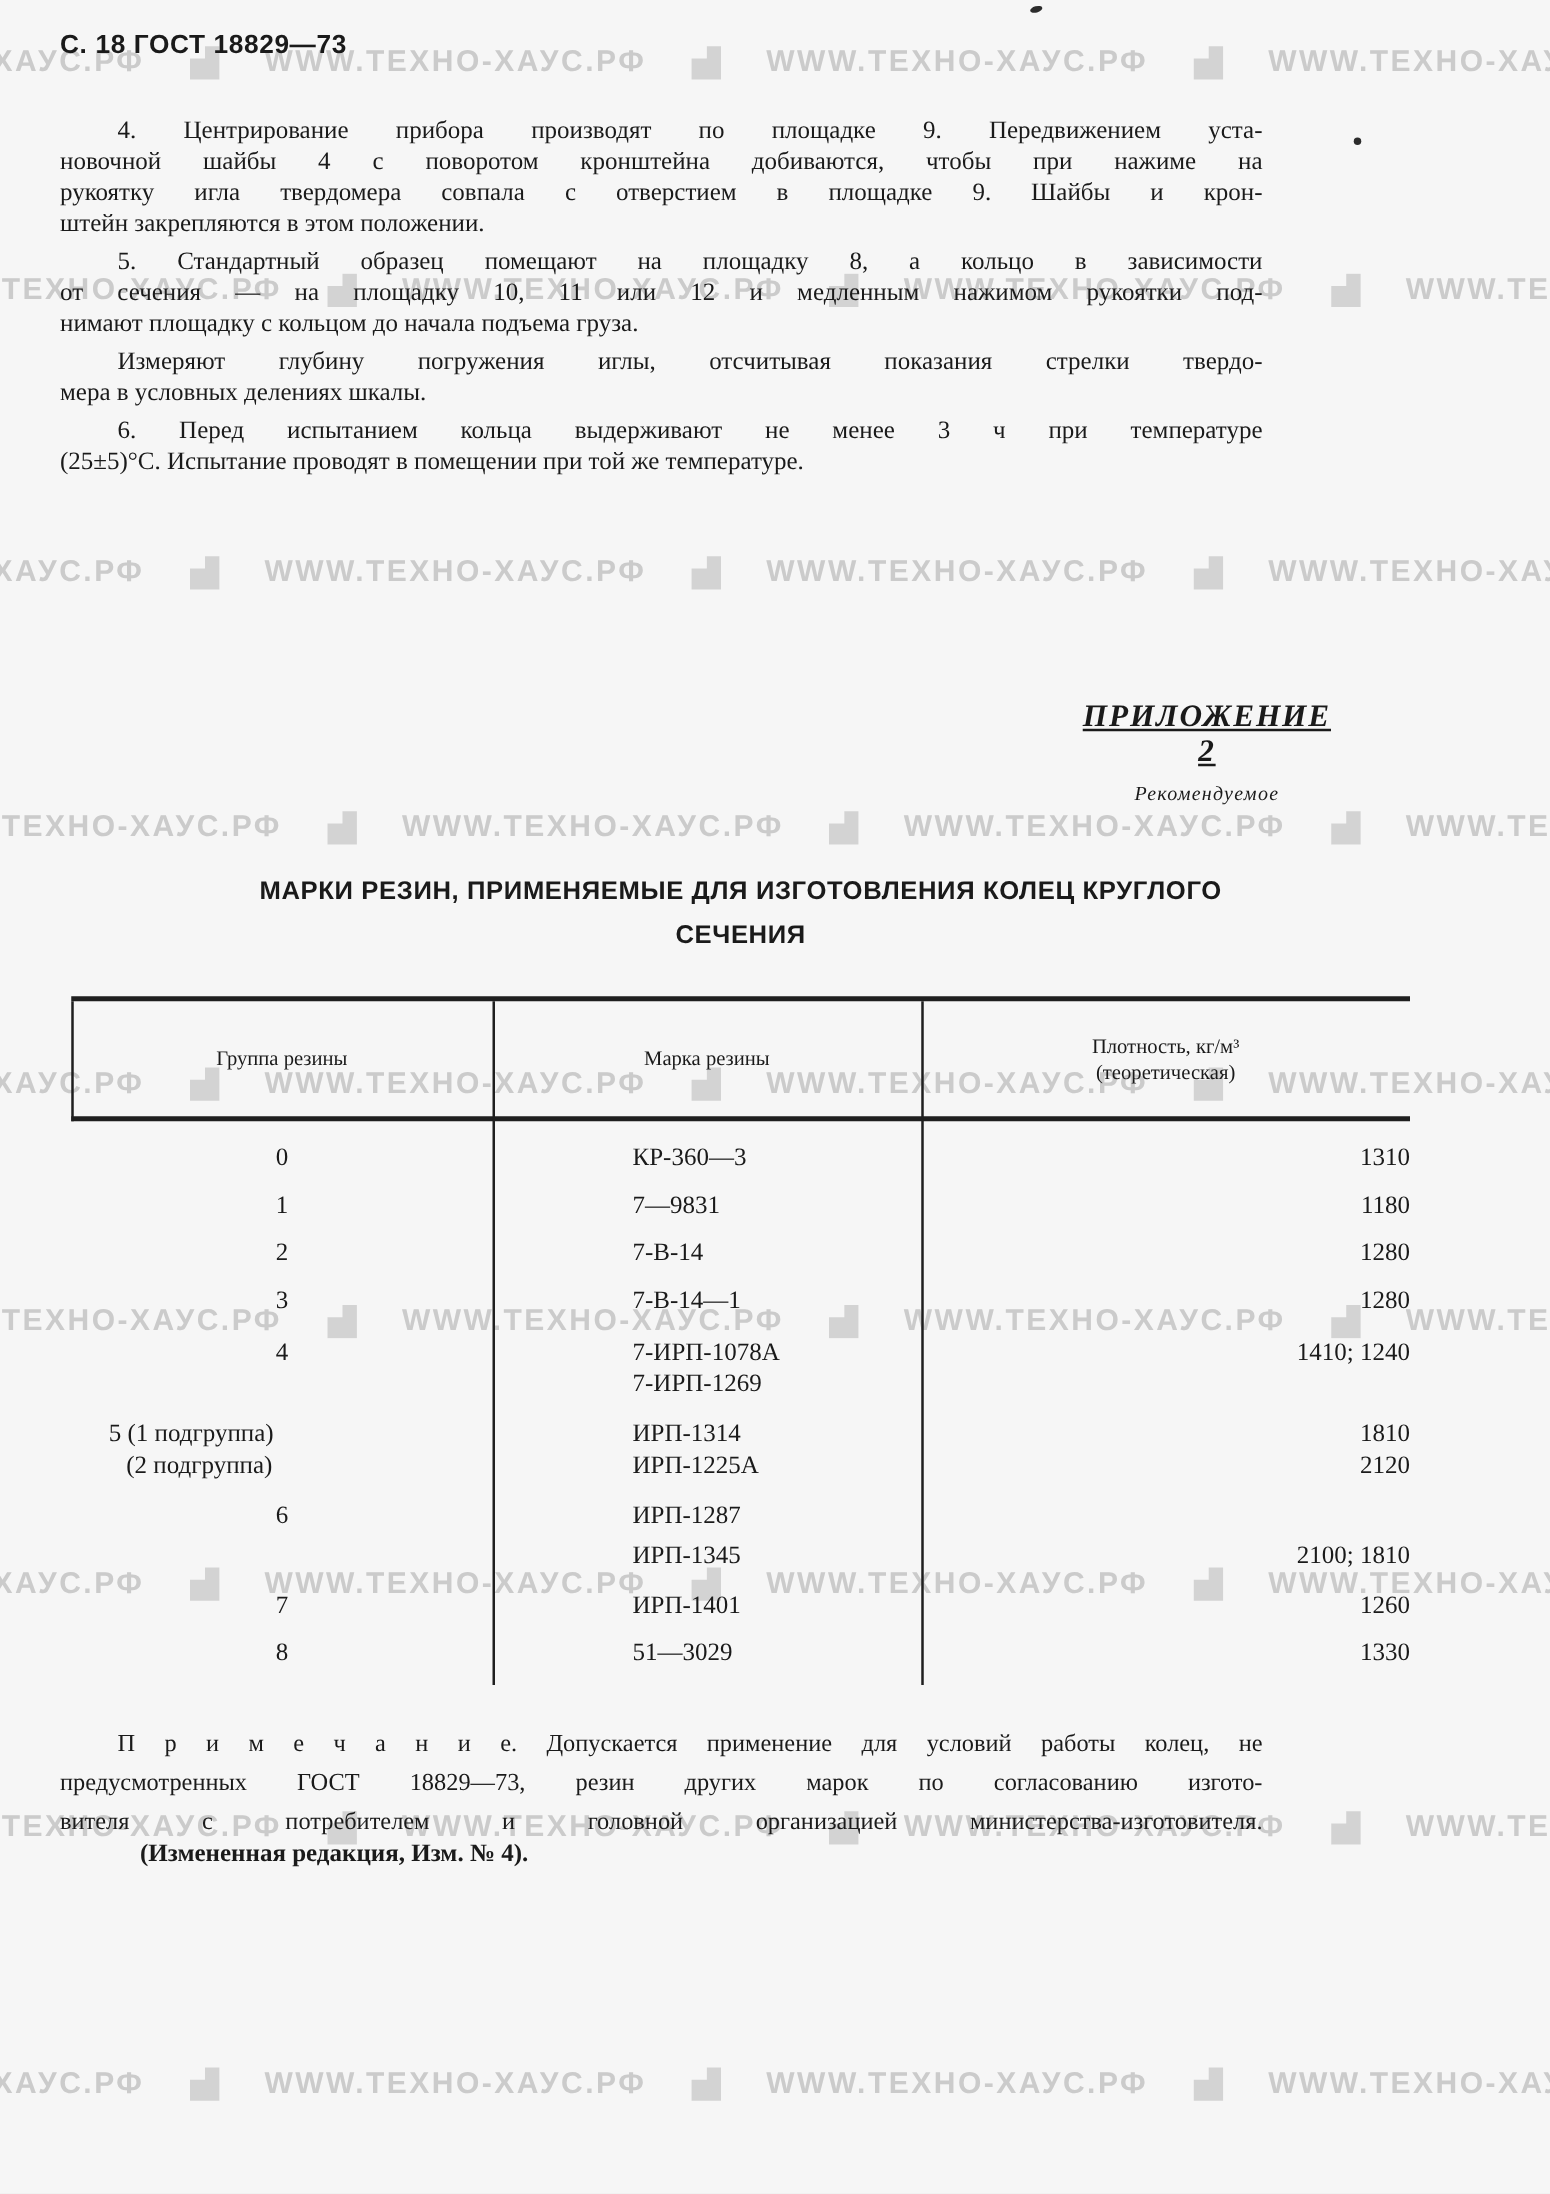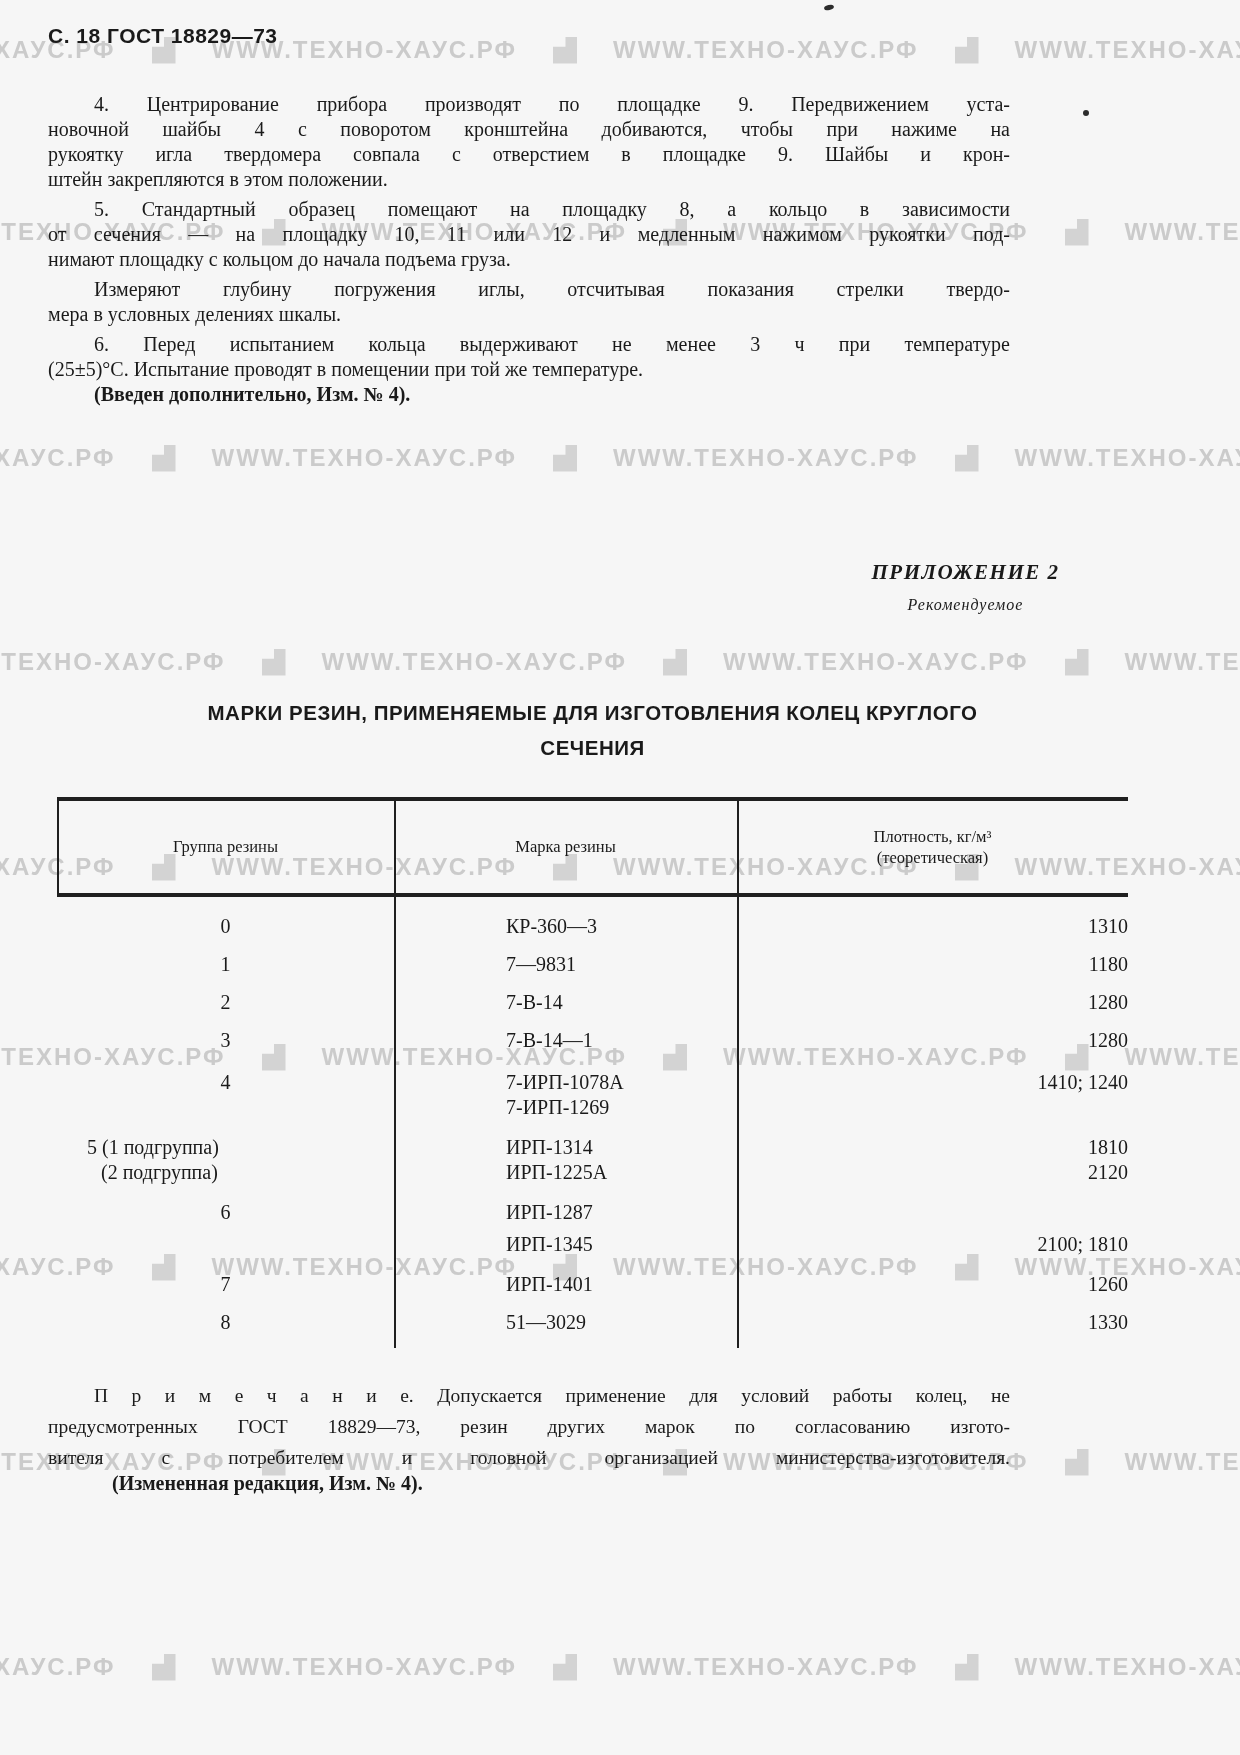--- a/index.html
+++ b/index.html
@@ -17,21 +17,21 @@
   
   .content{position:absolute;inset:0;z-index:2;}
   .pgheader{position:absolute;left:48px;top:24px;font-family:"Liberation Sans",sans-serif;
             font-weight:bold;font-size:21px;letter-spacing:.5px;}
   .textblock{position:absolute;left:48px;top:92px;width:962px;font-size:20px;line-height:25px;}
   .para{margin:0 0 5px 0;}
   .jline{text-align:justify;text-align-last:justify;}
   .iline{text-indent:46px;}
   .bold{font-weight:bold;}
   .appendix{position:absolute;left:858px;top:560px;width:215px;text-align:center;}
-  .appendix-title{font-size:21px;font-weight:bold;font-style:italic;letter-spacing:1.5px;}
+  .appendix-title{font-size:25px;font-weight:bold;font-style:italic;letter-spacing:1.5px;text-decoration:underline;}
   .appendix-sub{font-size:16px;font-style:italic;margin-top:11px;letter-spacing:1px;}
   .tbl-title{position:absolute;left:57px;top:695px;width:1071px;text-align:center;
              font-family:"Liberation Sans",sans-serif;font-weight:bold;font-size:20.5px;
              line-height:35px;letter-spacing:.5px;}
   
   .gtable{position:absolute;left:57px;top:797px;width:1071px;height:551px;
           border-top:4px solid #1f1f1f;box-sizing:border-box;}
   .gtable::before{content:"";position:absolute;left:0;top:0;height:96px;width:2px;background:#1f1f1f;}
   .vline{position:absolute;top:0;bottom:0;width:2px;background:#1f1f1f;}
   .v1{left:337px;}
@@ -168,21 +168,20 @@
         <div class="jline">от сечения — на площадку 10, 11 или 12 и медленным нажимом рукоятки под-</div>
         <div>нимают площадку с кольцом до начала подъема груза.</div>
       </div>
       <div class="para">
         <div class="jline iline">Измеряют глубину погружения иглы, отсчитывая показания стрелки твердо-</div>
         <div>мера в условных делениях шкалы.</div>
       </div>
       <div class="para">
         <div class="jline iline">6. Перед испытанием кольца выдерживают не менее 3 ч при температуре</div>
         <div>(25±5)°С. Испытание проводят в помещении при той же температуре.</div>
-        <div class="bold iline">(Введен дополнительно, Изм. № 4).</div>
       </div>
     </div>
 
     <div class="appendix">
       <div class="appendix-title">ПРИЛОЖЕНИЕ 2</div>
       <div class="appendix-sub">Рекомендуемое</div>
     </div>
 
     <div class="tbl-title">
       <div>МАРКИ РЕЗИН, ПРИМЕНЯЕМЫЕ ДЛЯ ИЗГОТОВЛЕНИЯ КОЛЕЦ КРУГЛОГО</div>

